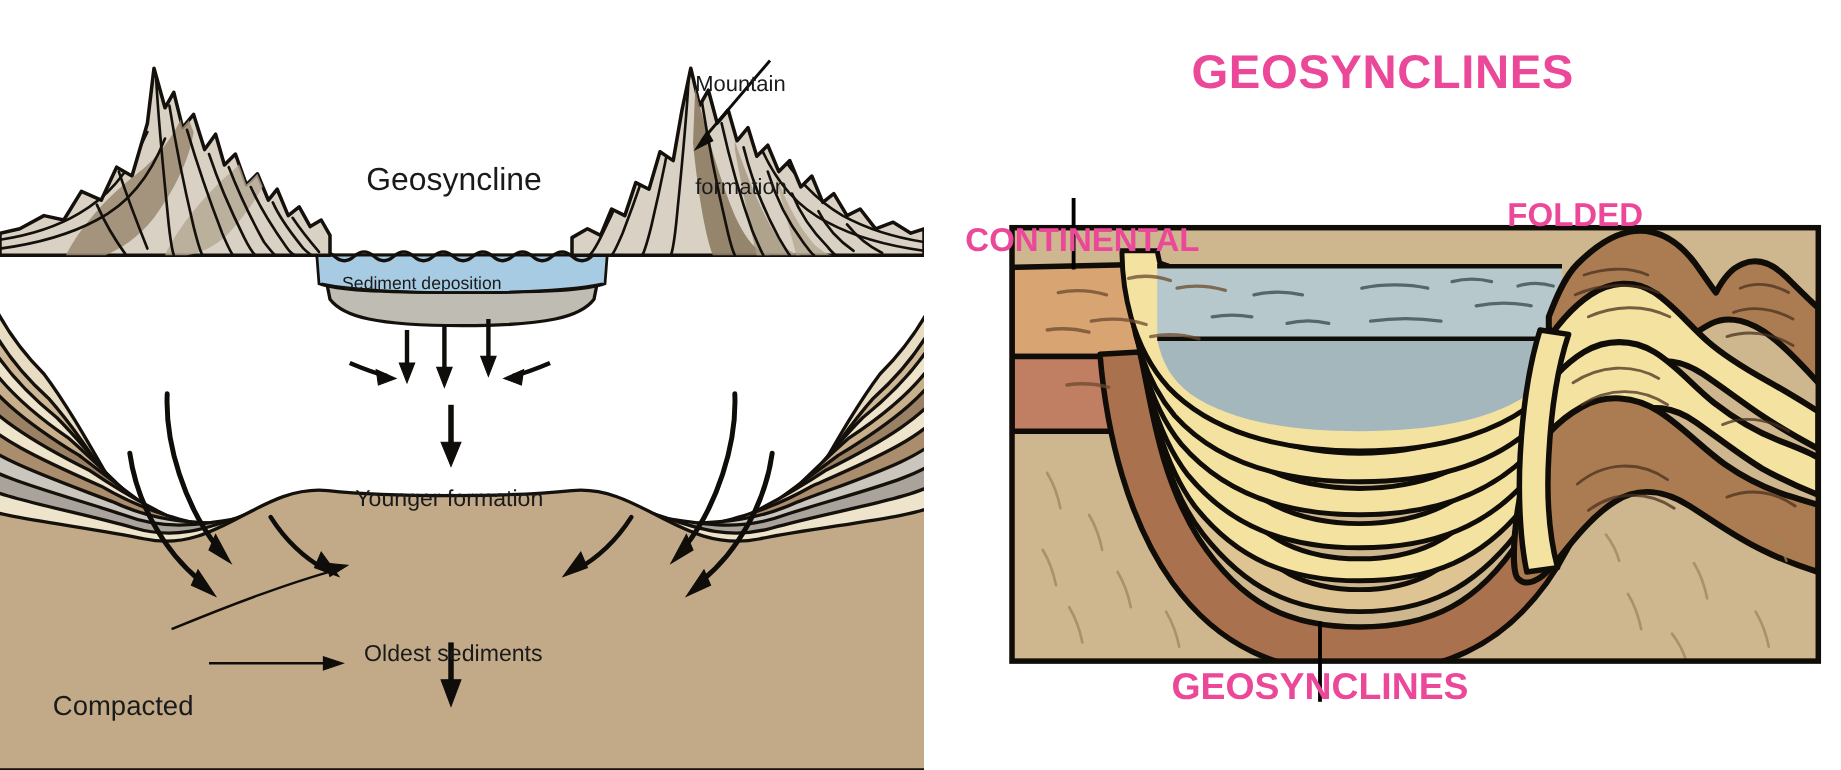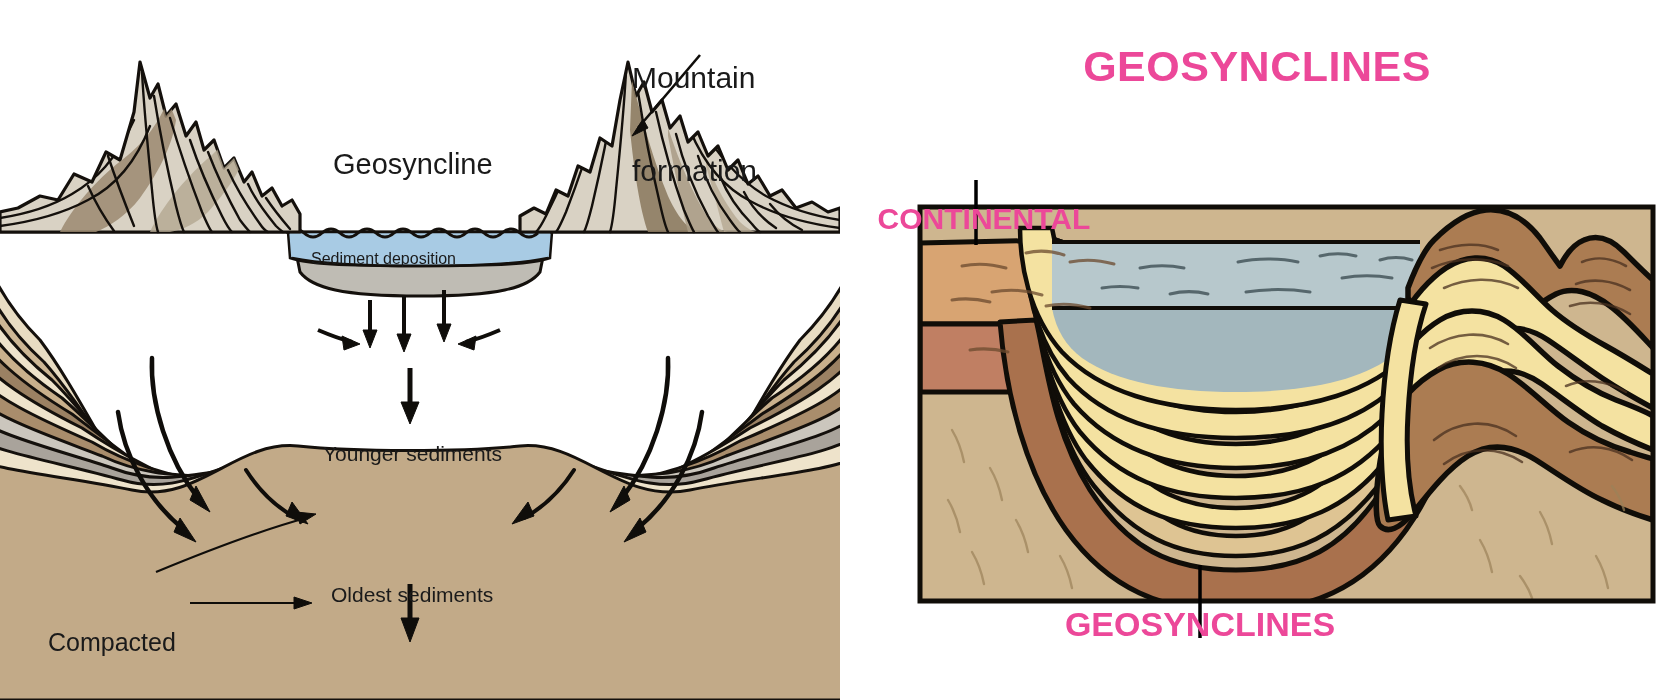--- a/index.html
+++ b/index.html
@@ -214,30 +214,30 @@
         <g stroke="#0f0d0a" fill="#0f0d0a">
           <path d="M156,572 C214,548 262,530 306,518" stroke-width="2.2" fill="none"></path>
           <polygon points="316,514 296,512 300,524"></polygon>
           <path d="M190,603 L300,603" stroke-width="2.2" fill="none"></path>
           <polygon points="312,603 294,597 294,609"></polygon>
         </g>
 
       </g>
     </svg>
 
-    <div class="lbl lbl-left" style="left:632px;top:0px;font-size:30px;line-height:31px;">
+    <div class="lbl lbl-left" style="left:632px;top:0px;font-size:20px;line-height:31px;">
       <div>Mountain</div>
       <div>formation</div>
     </div>
 
     <div class="lbl lbl-left" style="left:333px;top:148px;font-size:29px;">Geosyncline</div>
 
     <div class="lbl lbl-left" style="left:311px;top:250px;font-size:16px;">Sediment deposition</div>
 
-    <div class="lbl lbl-left" style="left:323px;top:442px;font-size:21px;">Younger sediments</div>
+    <div class="lbl lbl-left" style="left:323px;top:442px;font-size:21px;">Younger formation</div>
 
     <div class="lbl lbl-left" style="left:331px;top:563px;font-size:21px;margin-top:20px;">Oldest sediments</div>
 
     <div class="lbl lbl-left" style="left:48px;top:557px;font-size:25px;line-height:34px;">
       <div>Compacted</div>
       
     </div>
   </div>
 
   <div class="panel" id="panel-right">
@@ -394,18 +394,19 @@
       <path d="M360,565 L360,638" stroke="#000" stroke-width="3.5" fill="none"></path>
     </svg>
 
     <div class="lbl lbl-right" style="left:0px;top:42px;width:834px;font-size:43px;letter-spacing:0.5px;">GEOSYNCLINES</div>
 
     <div class="lbl lbl-right" style="left:14px;top:129px;width:260px;font-size:30px;line-height:36px;">
       <div>CONTINENTAL</div>
     </div>
 
     <div class="lbl lbl-right" style="left:432px;top:106px;width:320px;font-size:30px;line-height:36px;">
+      <div>FOLDED</div>
     </div>
 
     <div class="lbl lbl-right" style="left:150px;top:605px;width:420px;font-size:34px;">GEOSYNCLINES</div>
   </div>
 
 </div>
 
 </body></html>

